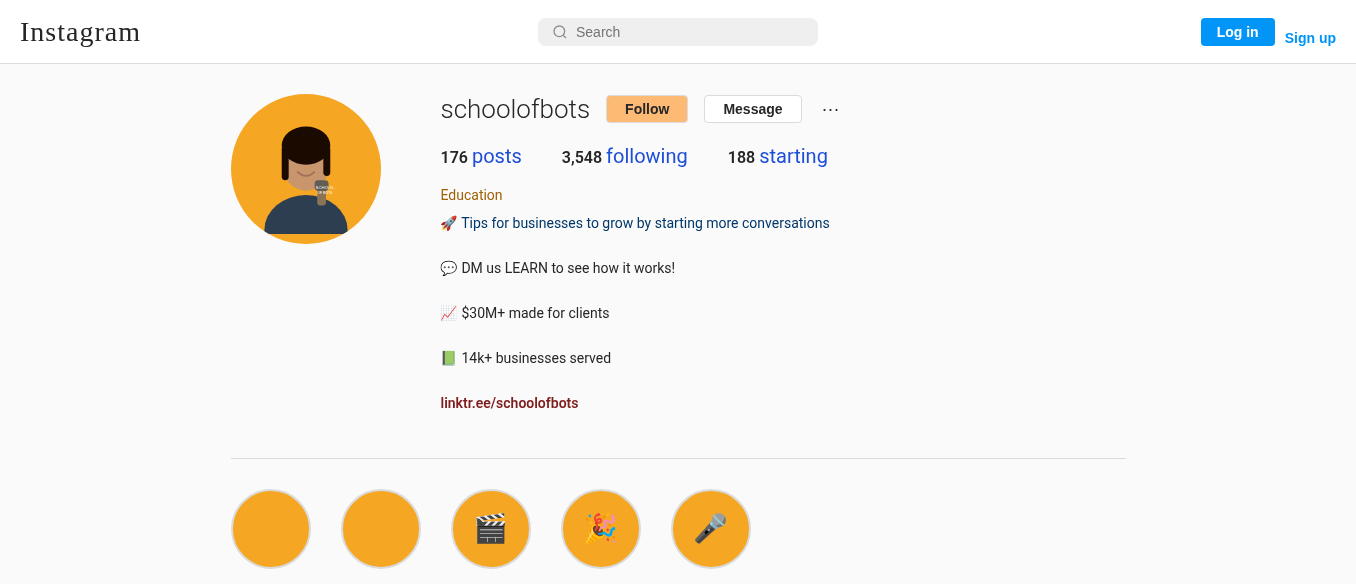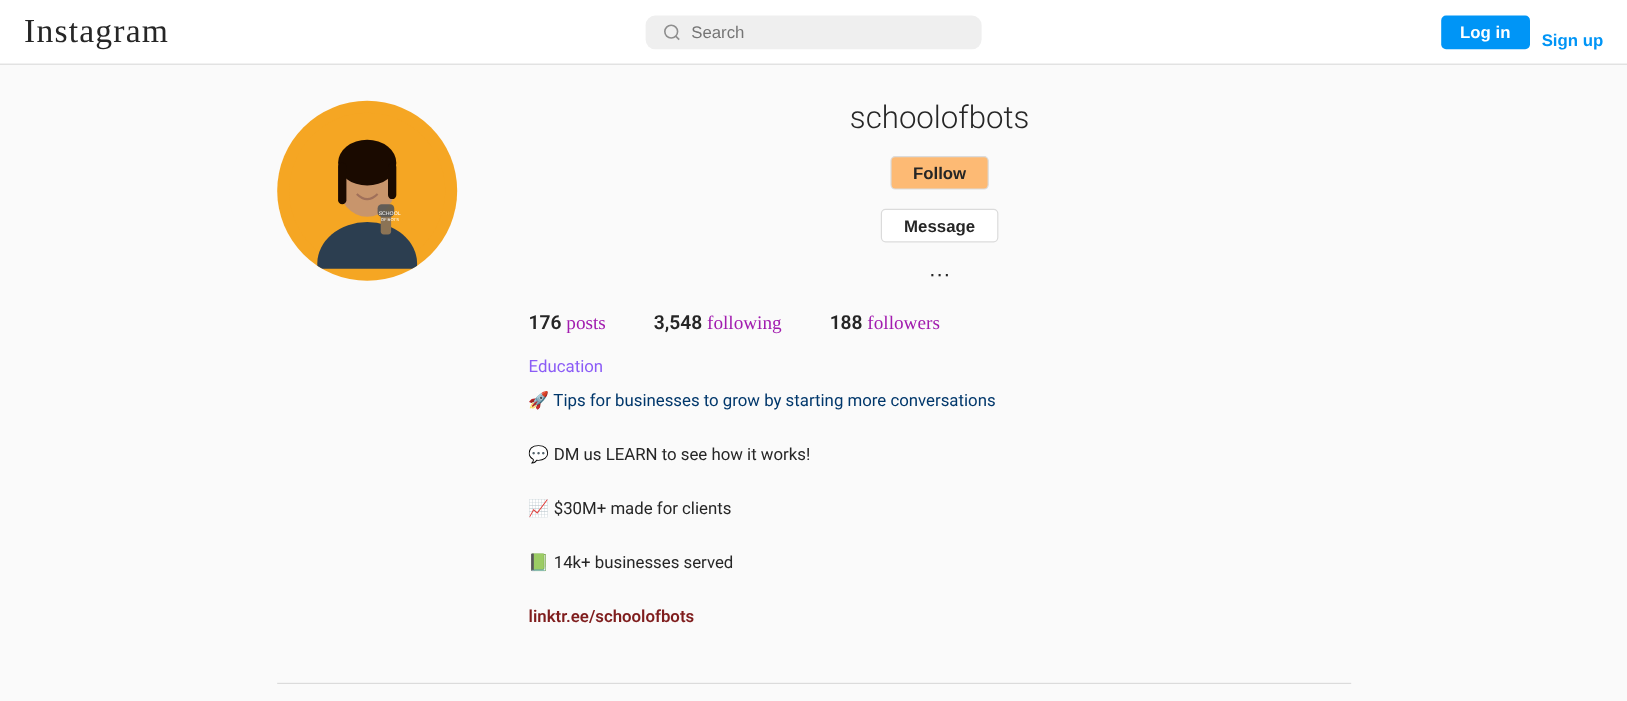--- a/index.html
+++ b/index.html
@@ -7,21 +7,21 @@
       font-family: -apple-system, BlinkMacSystemFont, 'Segoe UI', Roboto, sans-serif;
       background: #fafafa;
       color: #262626;
       font-size: 14px;
     }
 
     
     .header {
       background: #fff;
       border-bottom: 1px solid #dbdbdb;
-      height: 54px;
+      height: 64px;
       display: flex;
       align-items: center;
       padding: 0 20px;
       justify-content: space-between;
       position: sticky;
       top: 0;
       z-index: 100;
     }
     .header-logo {
       font-family: 'Brush Script MT', cursive;
@@ -115,21 +115,20 @@
     }
 
     .profile-info {
       flex: 1;
     }
     .profile-top {
       display: flex;
       align-items: center;
       gap: 16px;
       margin-bottom: 20px;
-      flex-direction: column;
     }
     .username {
       font-size: 26px;
       font-weight: 300;
       color: #262626;
     }
     .btn-follow {
       background: #fdba74;
       color: #262626;
       border: 1px solid #dbdbdb;
@@ -168,33 +167,32 @@
       display: flex;
       gap: 4px;
       align-items: baseline;
     }
     .stat-number {
       font-weight: 600;
       color: #262626;
       font-size: 16px;
     }
     .stat-label {
-      color: #a21caf;
-      font-size: 16px;
-      font-family: Liberation Serif, serif;
+      color: #1d4ed8;
+      font-size: 20px;
     }
 
     
     .bio-name {
       font-weight: 600;
       font-size: 14px;
       margin-bottom: 4px;
     }
     .bio-category {
-      color: #8b5cf6;
+      color: #a16207;
       font-size: 14px;
       margin-bottom: 6px;
     }
     .bio-lines {
       font-size: 14px;
       line-height: 1.6;
     }
     .bio-line {
       display: block;
     }
@@ -302,21 +300,21 @@
         <div class="stat-item">
           <span class="stat-number">176</span>
           <span class="stat-label">posts</span>
         </div>
         <div class="stat-item">
           <span class="stat-number">3,548</span>
           <span class="stat-label">following</span>
         </div>
         <div class="stat-item">
           <span class="stat-number">188</span>
-          <span class="stat-label">followers</span>
+          <span class="stat-label">starting</span>
         </div>
       </div>
 
       <div class="bio-lines">
         <p class="bio-category">Education</p>
         <span class="bio-line blue-text">🚀 Tips for businesses to grow by starting more conversations</span><br>
         <span class="bio-line">💬 DM us LEARN to see how it works!</span><br>
         <span class="bio-line">📈 $30M+ made for clients</span><br>
         <span class="bio-line">📗 14k+ businesses served</span><br>
         <a class="bio-link" href="#">linktr.ee/schoolofbots</a>

